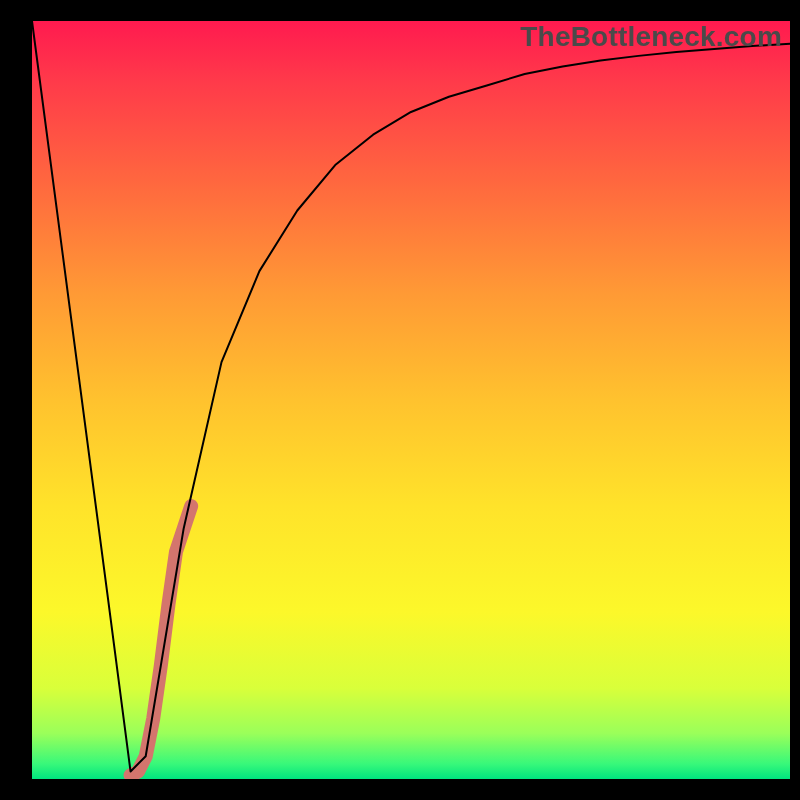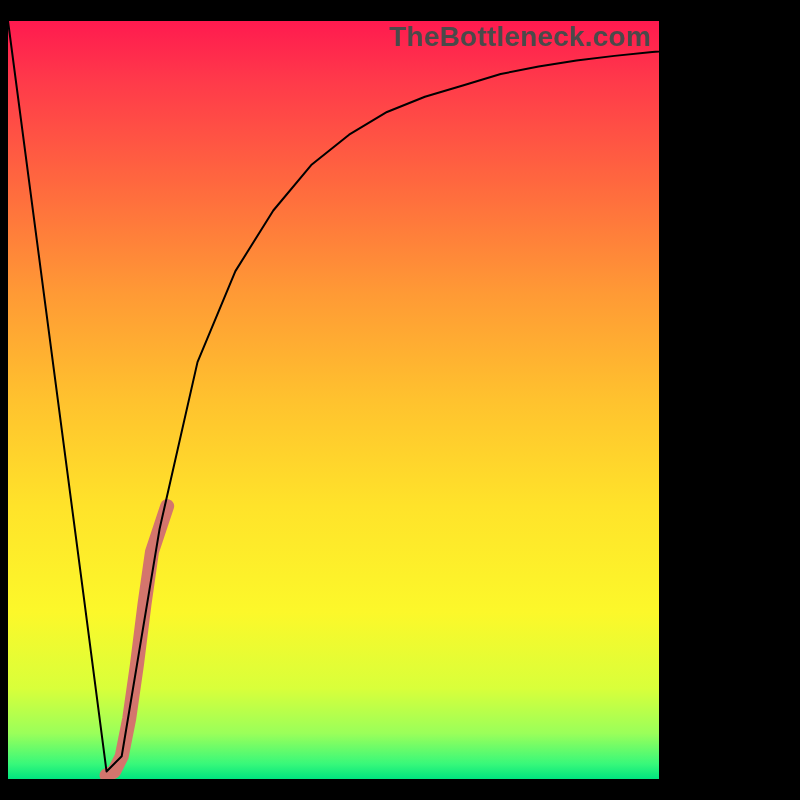--- a/index.html
+++ b/index.html
@@ -11,23 +11,23 @@
     background: #000;
     font-family: Arial, Helvetica, sans-serif;
   }
   .frame {
     position: absolute;
     inset: 0;
     background: #000;
   }
   .plot-area {
     position: absolute;
-    left: 8px;
+    left: 32px;
     top: 21px;
-    width: 651px;
+    width: 758px;
     height: 758px;
     overflow: hidden;
   }
   .gradient-bg {
     position: absolute;
     inset: 0;
     background: linear-gradient(
       to bottom,
       #ff1a4f 0%,
       #ff3a4a 8%,

